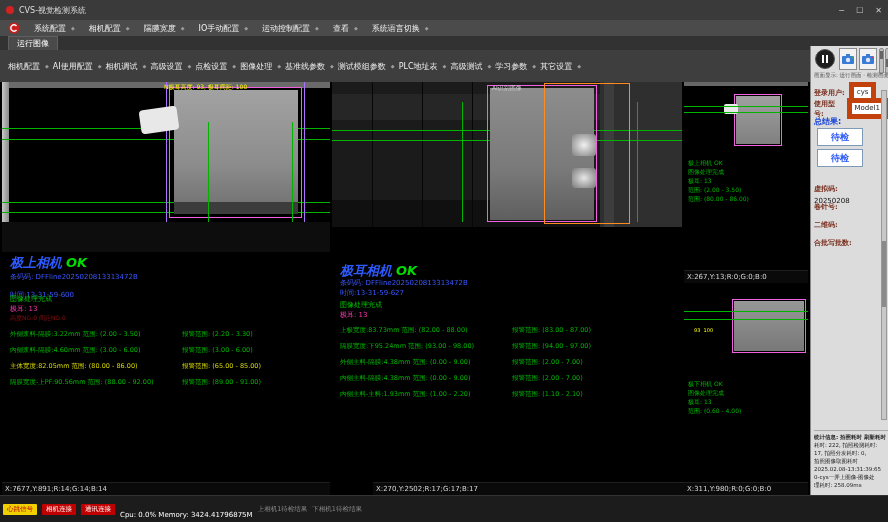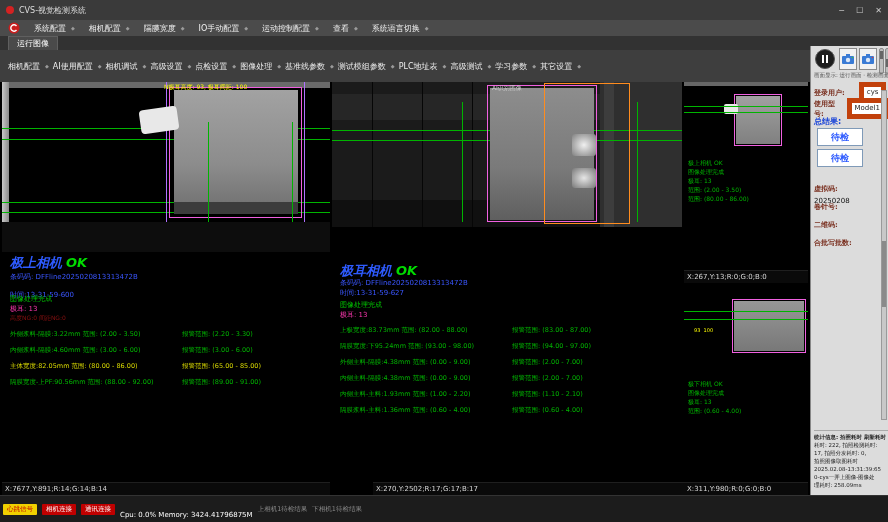--- a/index.html
+++ b/index.html
@@ -188,24 +188,20 @@
           <span class="mright g">报警范围: (2.00 - 7.00)</span>
         </div>
       <div class="meas-row">
           <span class="mleft g">内侧主料-隔膜:4.38mm 范围: (0.00 - 9.00)</span>
           <span class="mright g">报警范围: (2.00 - 7.00)</span>
         </div>
       <div class="meas-row">
           <span class="mleft g">内侧主料-主料:1.93mm 范围: (1.00 - 2.20)</span>
           <span class="mright g">报警范围: (1.10 - 2.10)</span>
         </div>
-      <div class="meas-row">
-          <span class="mleft g">隔膜浆料-主料:1.36mm 范围: (0.60 - 4.00)</span>
-          <span class="mright g">报警范围: (0.60 - 4.00)</span>
-        </div>
     </div>
   </div>
   <div class="abs coord-strip" style="left:332px;top:482px;width:350px;height:19px;margin-left:41px;">X:270,Y:2502;R:17;G:17;B:17</div>
 
   <div class="abs view" style="left:684px;top:82px;width:124px;height:188px;">
     <div class="abs" style="left:0;top:0;width:124px;height:4px;background:#666;"></div>
     <div class="abs" style="left:52px;top:14px;width:44px;height:48px;background:linear-gradient(180deg,#a0a0a0,#808080);"></div>
     <div class="abs" style="left:50px;top:12px;width:48px;height:52px;border:1px solid #f060e0;"></div>
     <div class="abs" style="left:40px;top:22px;width:14px;height:10px;background:#e8e8e8;border-radius:2px;"></div>
     <div class="abs hline" style="left:0;top:24px;width:124px;"></div>
@@ -258,21 +254,21 @@
         </svg>
     </div>
     <div class="abs" style="left:68px;top:2px;width:5px;height:26px;background:#bdbdbd;border:1px solid #8a8a8a;border-radius:2px;">
       <div style="width:3px;height:8px;background:#666;margin:2px auto 0;"></div>
     </div>
     <div class="abs" style="left:74px;top:2px;width:5px;height:26px;background:#bdbdbd;border:1px solid #8a8a8a;border-radius:2px;">
       <div style="width:3px;height:8px;background:#666;margin:10px auto 0;"></div>
     </div>
     <div class="abs" style="left:3px;top:26px;font-size:5.5px;color:#555;white-space:nowrap;">画面显示: 运行画面 · 检测画面</div>
 
-    <div class="abs" style="left:3px;top:36px;display:flex;align-items:center;gap:14px;">
+    <div class="abs" style="left:3px;top:36px;display:flex;align-items:center;gap:4px;">
       <span class="sp-label">登录用户:</span>
       <span class="val-box">cys</span>
     </div>
     <div class="abs" style="left:3px;top:52px;display:flex;align-items:center;gap:2px;">
       <span class="sp-label">使用型号:</span>
       <span class="val-box">Model1</span>
     </div>
 
     <div class="abs sp-label-blue" style="left:3px;top:70px;">总结果:</div>
     <div class="abs res-box" style="left:6px;top:82px;">待检</div>

